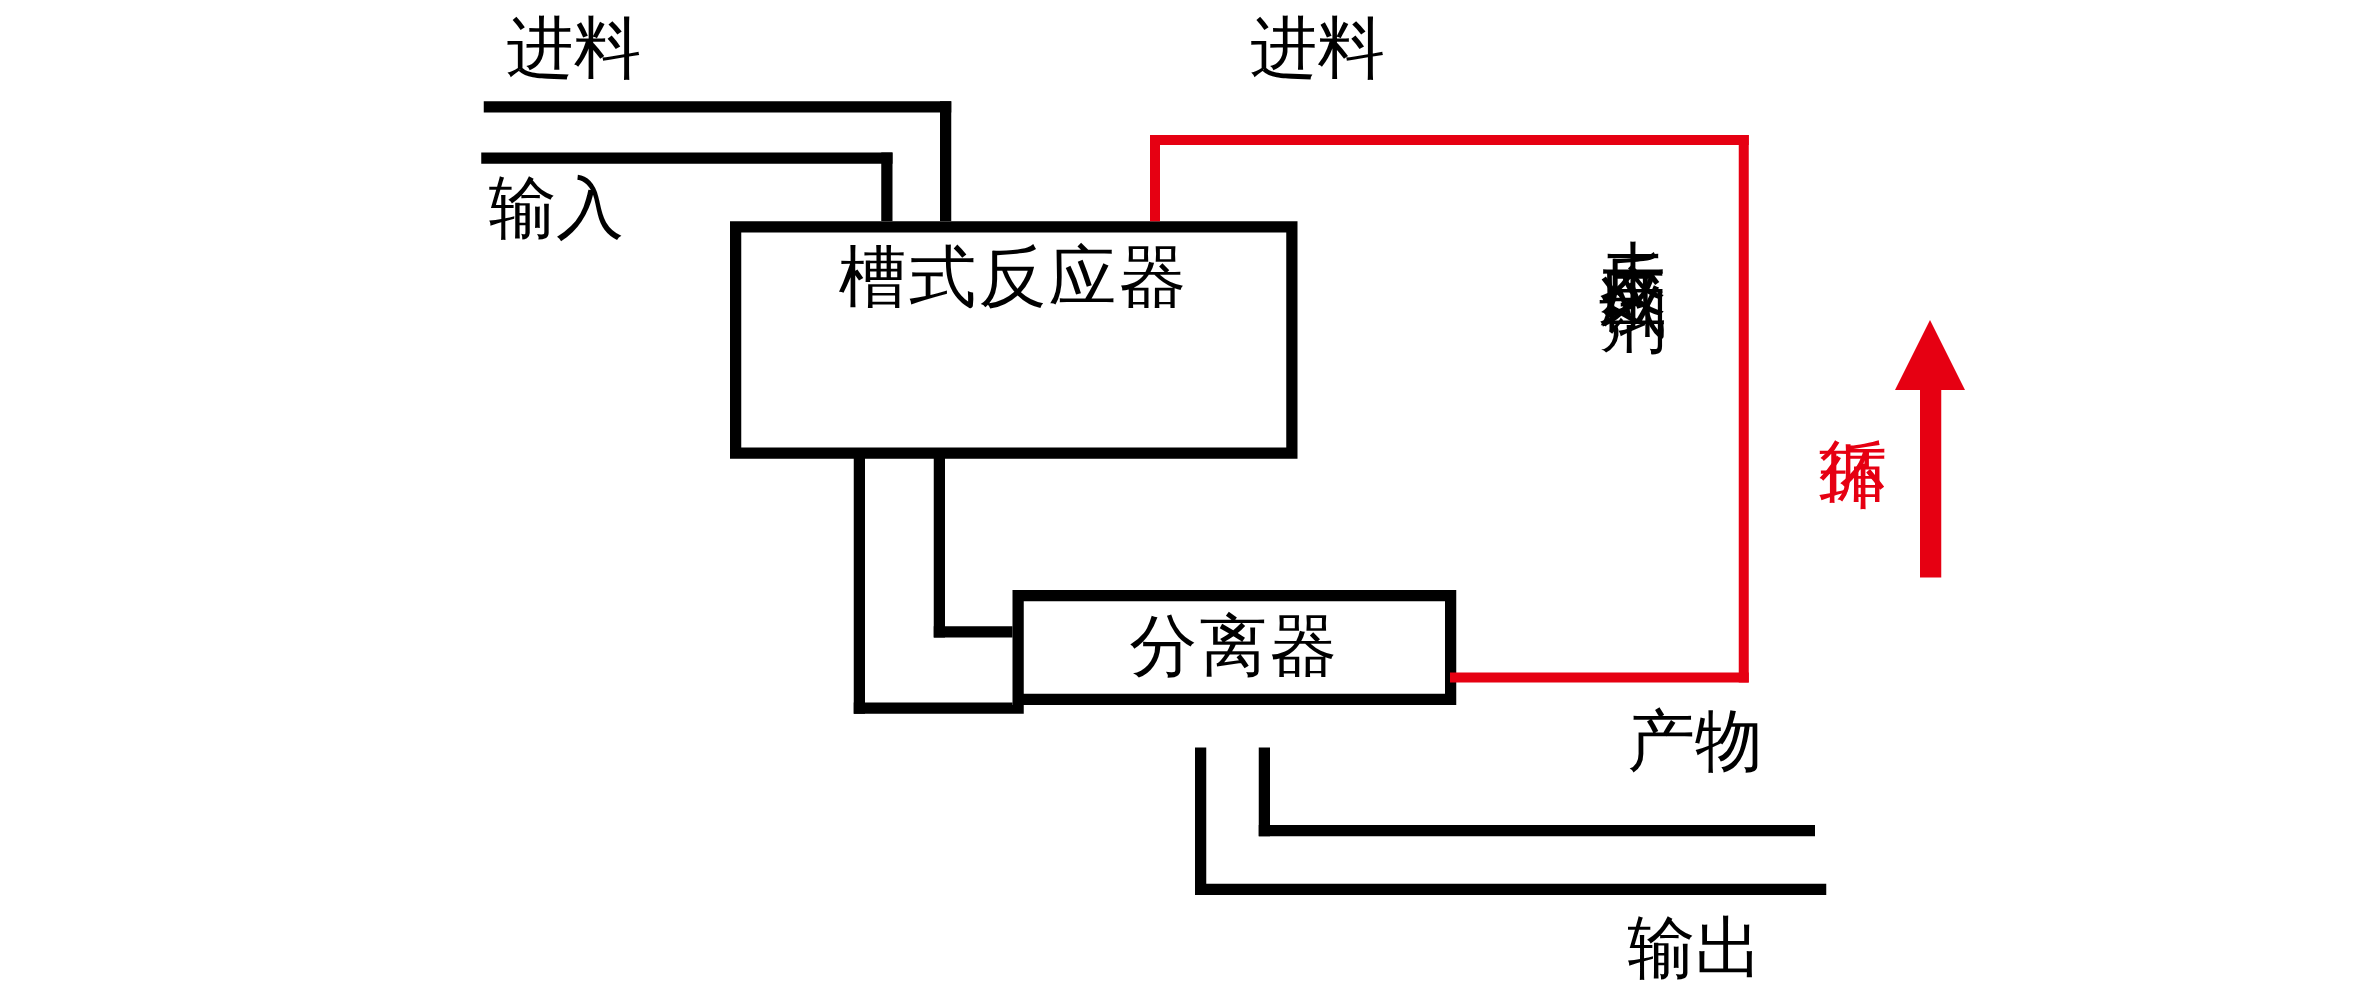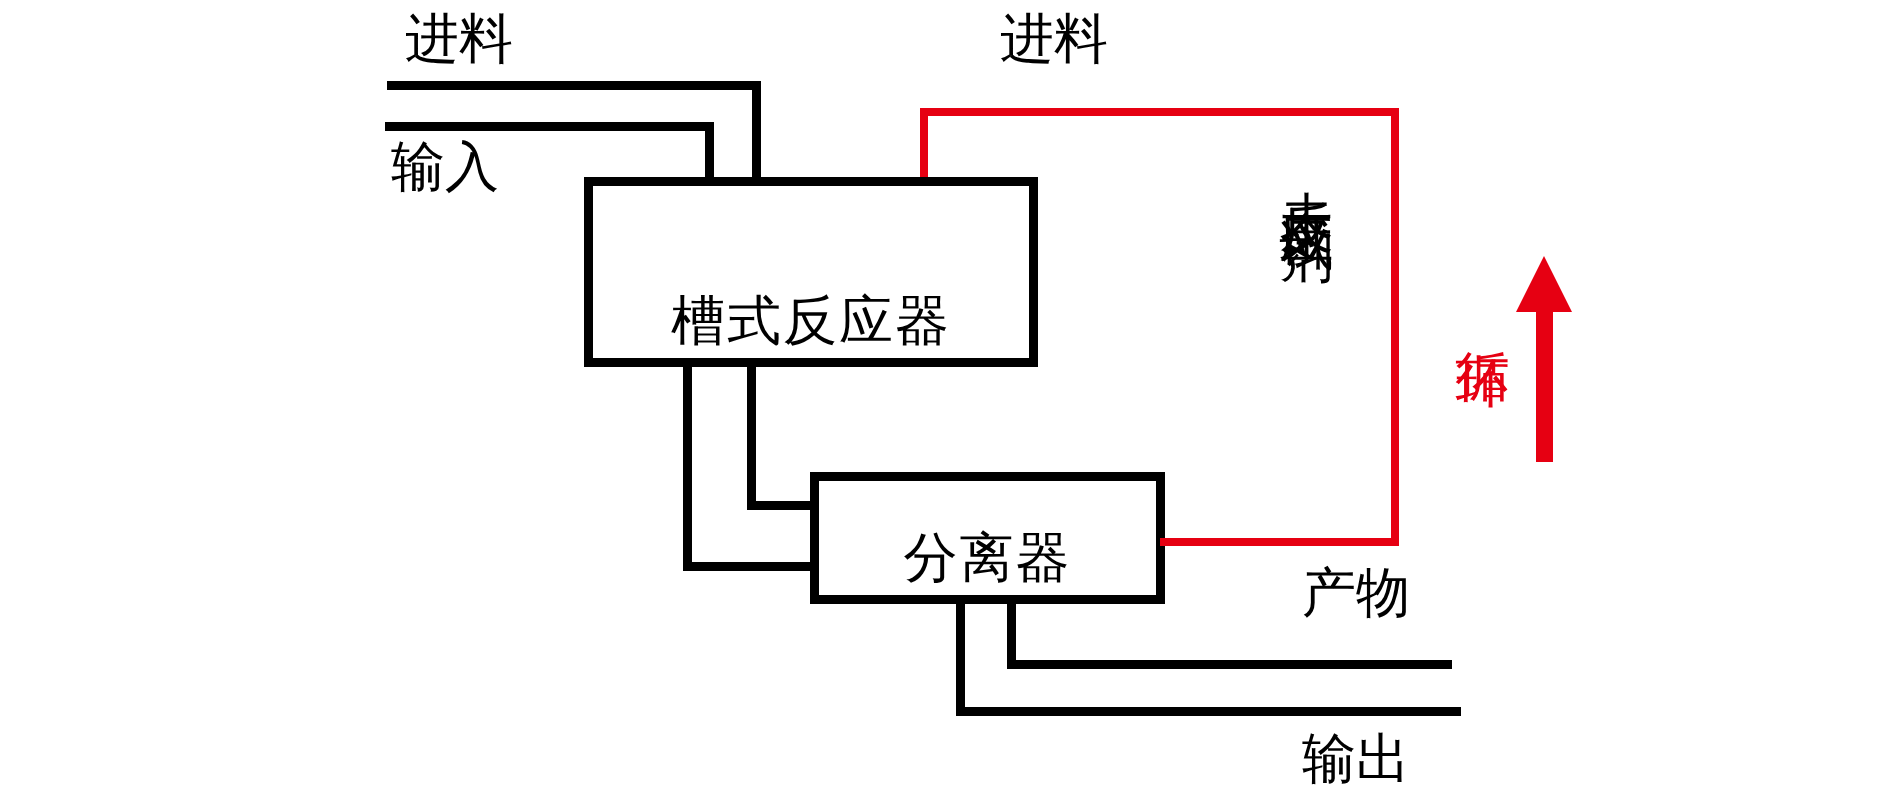--- a/index.html
+++ b/index.html
@@ -8,35 +8,35 @@
     --bg:#ffffff;
   }
   *{margin:0;padding:0;box-sizing:border-box;}
   html,body{background:var(--bg);}
   .canvas{
     position:relative;
     width:1890px;
     height:802px;
     background:var(--bg);
     overflow:hidden;
-    font-family:Liberation Serif, serif;
+    font-family:Liberation Sans, sans-serif;
     color:var(--black);
   }
   
   .hline{position:absolute;height:9px;background:var(--black);}
   .vline{position:absolute;width:9px;background:var(--black);}
   .hline.red{height:8px;background:var(--red);}
   .vline.red{width:8px;background:var(--red);}
   
   .box{
     position:absolute;
     border:9px solid var(--black);
     background:var(--bg);
     display:flex;
-    align-items:flex-end;
+    align-items:flex-start;
     justify-content:center;
     font-size:54px;
     letter-spacing:2px;
     white-space:nowrap;
   }
   
   .label{
     position:absolute;
     font-size:54px;
     line-height:1.25;
@@ -85,21 +85,21 @@
 
   <div class="box" style="left:584px;top:177px;width:454px;height:190px;">
     <span>槽式反应器</span>
   </div>
 
   <div class="vline" style="left:683px;top:362px;height:209px;"></div>
   <div class="hline" style="left:683px;top:562px;width:136px;"></div>
   <div class="vline" style="left:747px;top:362px;height:148px;"></div>
   <div class="hline" style="left:747px;top:501px;width:72px;"></div>
 
-  <div class="box" style="left:810px;top:472px;width:355px;height:132px;">
+  <div class="box" style="left:810px;top:472px;width:355px;height:92px;">
     <span>分离器</span>
   </div>
 
   <div class="hline red" style="left:1160px;top:538px;width:239px;"></div>
   <div class="vline red" style="left:1391px;top:108px;height:438px;"></div>
   <div class="hline red" style="left:920px;top:108px;width:479px;"></div>
   <div class="vline red" style="left:920px;top:108px;height:69px;"></div>
 
   <div class="label" style="left:1000px;top:6px;">进料</div>
   <div class="label vtext" style="left:1276px;top:148px;height:340px;">未反应试剂</div>

